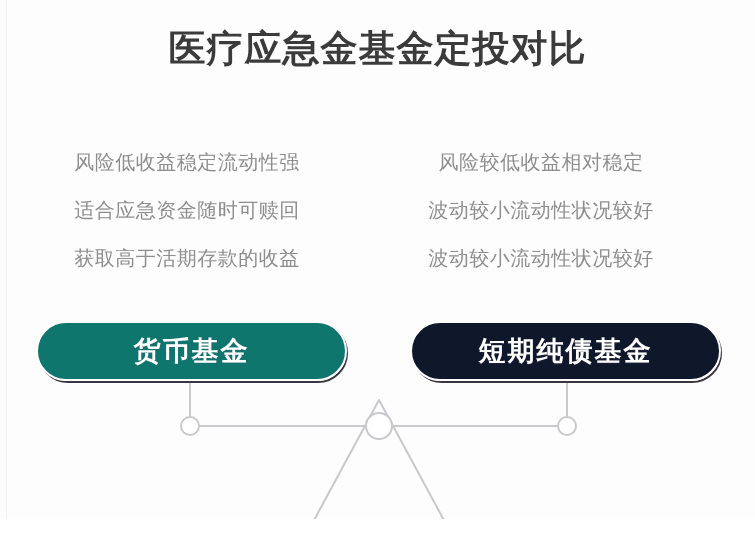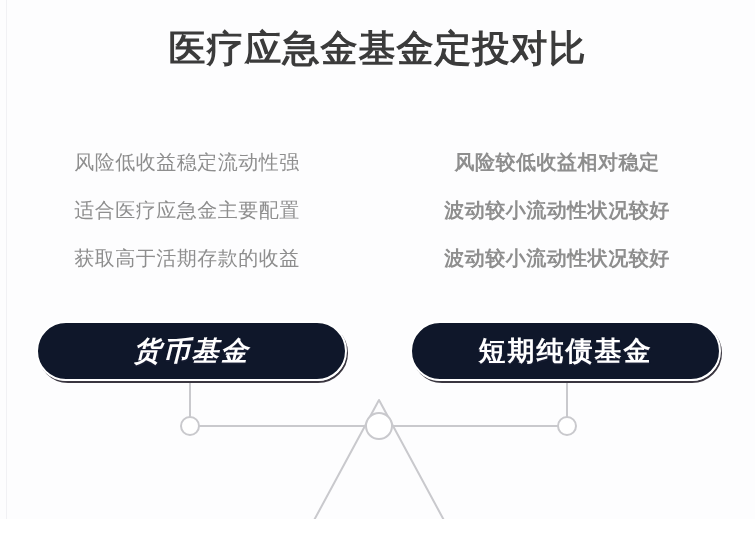--- a/index.html
+++ b/index.html
@@ -46,21 +46,21 @@
     white-space: nowrap;
   }
 
   
   .feature-col {
     position: absolute;
     top: 150px;
     width: 330px;
   }
   #col-left  { left: 22px; }
-  #col-right { left: 392px; font-weight: bold; }
+  #col-right { left: 376px; }
 
   .feature-line {
     text-align: center;
     font-size: 20px;
     color: #8e8e8e;
     line-height: 24px;
     margin-bottom: 24px;
     letter-spacing: 0.5px;
     white-space: nowrap;
   }
@@ -94,21 +94,21 @@
     top: 3px;
     width: 311px;
     height: 60px;
     box-sizing: border-box;
     border-radius: 32px;
     border: 2px solid #ffffff;
     display: flex;
     align-items: center;
     justify-content: center;
   }
-  #pill-left  { background: #0f172a; font-style: italic; }
+  #pill-left  { background: #0f766e; }
   #pill-right { background: #0f172a; }
 
   .pill-label {
     font-size: 27px;
     font-weight: bold;
     color: #ffffff;
     letter-spacing: 2px;
     white-space: nowrap;
     text-shadow: 0 1px 2px rgba(90,80,120,0.25);
   }
@@ -127,21 +127,21 @@
 <body>
 
 <div id="canvas">
 
   <div class="edge-line"></div>
 
   <div id="page-title">医疗应急金基金定投对比</div>
 
   <div class="feature-col" id="col-left">
     <div class="feature-line">风险低收益稳定流动性强</div>
-    <div class="feature-line">适合医疗应急金主要配置</div>
+    <div class="feature-line">适合应急资金随时可赎回</div>
     <div class="feature-line">获取高于活期存款的收益</div>
   </div>
 
   <div class="feature-col" id="col-right">
     <div class="feature-line">风险较低收益相对稳定</div>
     <div class="feature-line">波动较小流动性状况较好</div>
     <div class="feature-line">波动较小流动性状况较好</div>
   </div>
 
   <svg id="balance-scale" viewBox="0 0 755 559">

